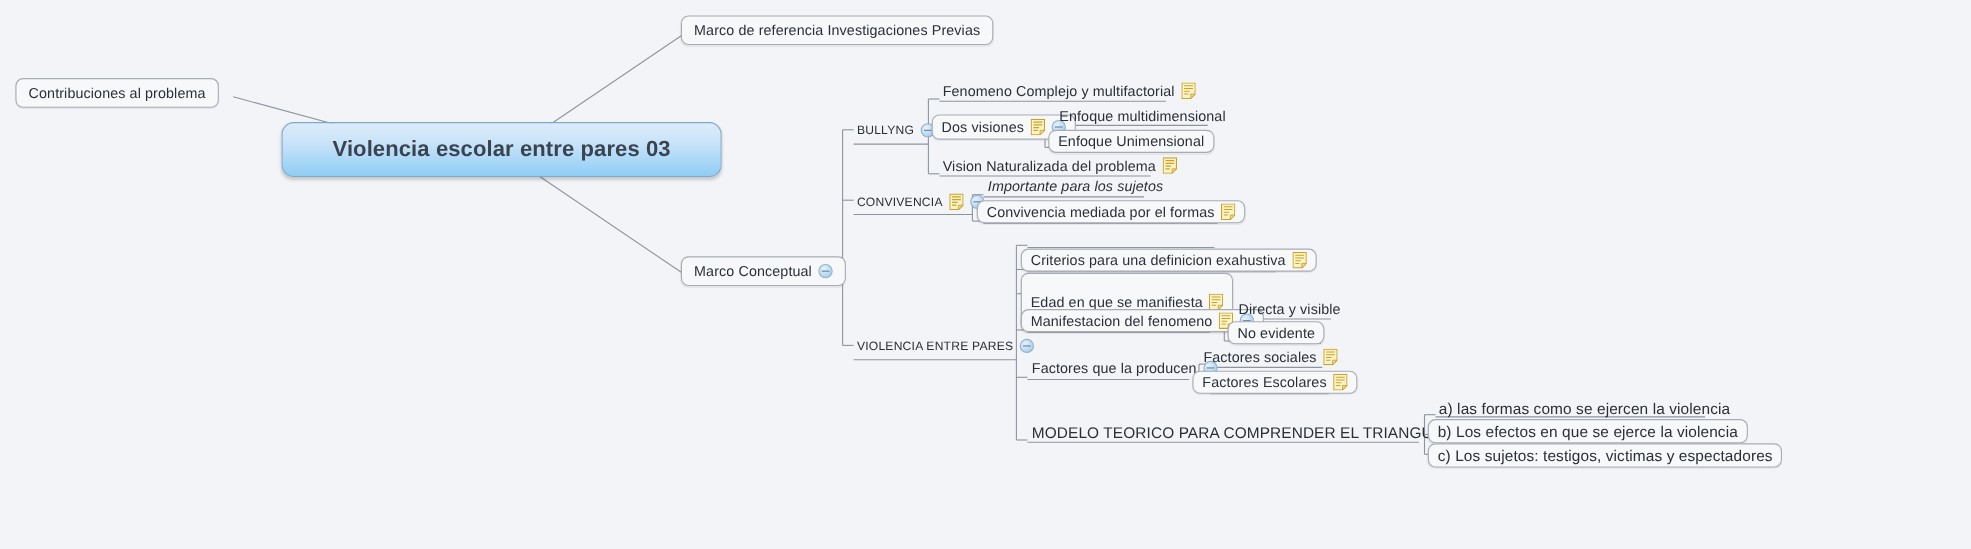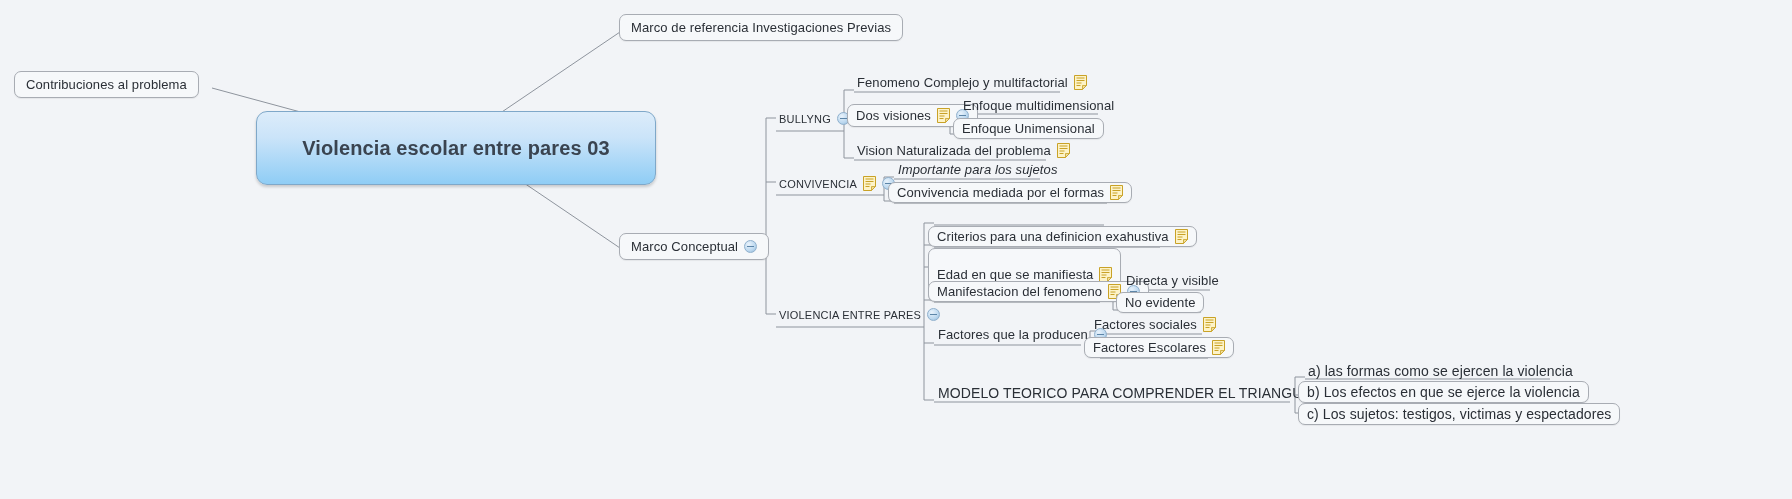--- a/index.html
+++ b/index.html
@@ -60,21 +60,21 @@
   
   .central {
     position: absolute;
     border: 1px solid #7fa8c9;
     border-radius: 11px;
     background: linear-gradient(to bottom, #dcecfa 0%, #cbe4f9 35%, #8fcdf5 100%);
     box-shadow: 0 2px 3px rgba(0,0,0,0.18);
     display: flex;
     align-items: center;
     justify-content: center;
-    padding: 12px 18px;
+    padding: 0 18px;
   }
   .central .node-label {
     font-size: 20px;
     font-weight: bold;
     color: #3a4450;
   }
 
   
   .caps .node-label {
     font-size: 11px;

